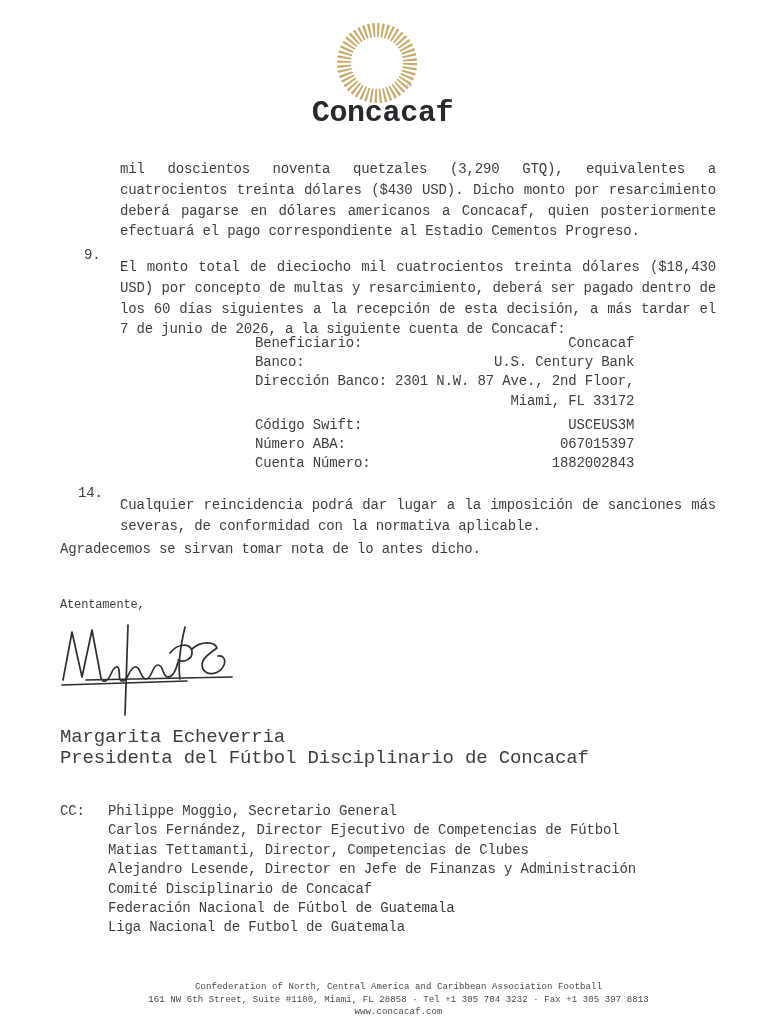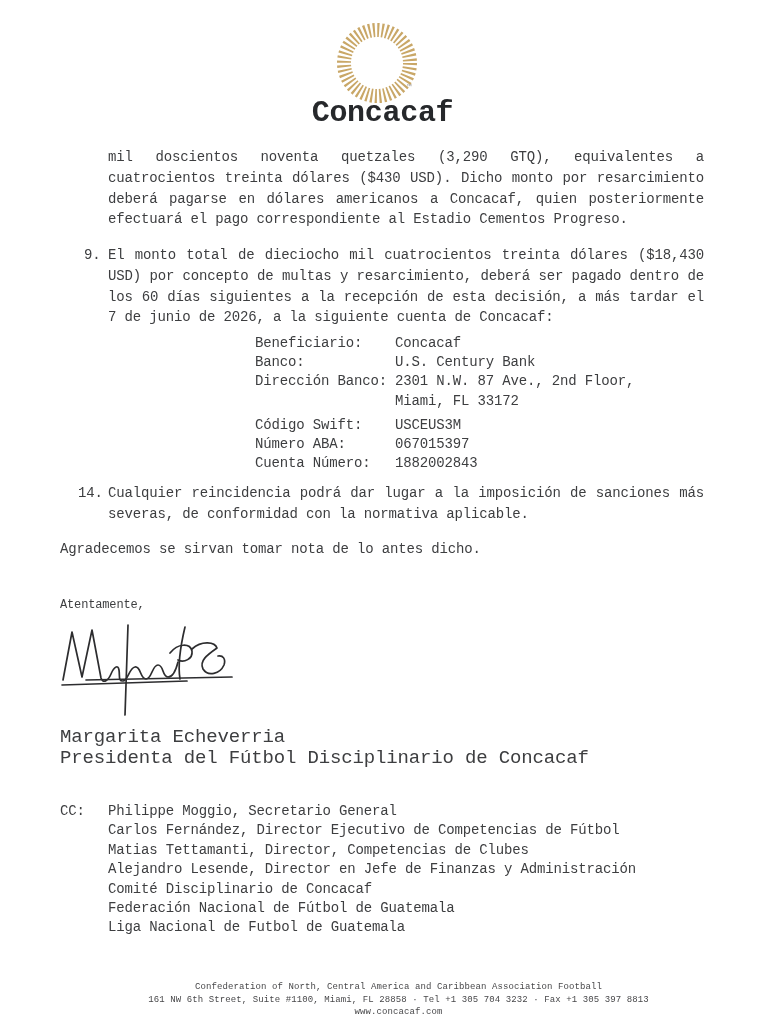--- a/index.html
+++ b/index.html
@@ -9,32 +9,32 @@
   }
   
   .sunburst{position:absolute;left:334px;top:20px;width:86px;height:86px;}
   .tm{position:absolute;left:407px;top:83px;font-size:7px;color:#9b9b9b;letter-spacing:0;}
   .wordmark{
     position:absolute;left:0;top:96px;width:100%;text-align:center;
     font-size:30px;font-weight:700;color:#26282b;letter-spacing:-0.3px;
   }
   
   .para{
-    position:absolute;margin:0;font-size:14px;line-height:20.8px;letter-spacing:-0.15px;
+    position:absolute;margin:12px;font-size:14px;line-height:20.8px;letter-spacing:-0.15px;
     text-align:justify;width:596px;left:108px;
   }
   .p-cont{top:147px;}
   .marker{position:absolute;font-size:14px;line-height:20.8px;letter-spacing:-0.15px;}
   .m9{left:84px;top:245px;}
   .item9{top:245px;}
   .m10{left:78px;top:483px;}
   .item10{top:483px;}
   
   .bank{position:absolute;left:255px;top:334px;font-size:14px;line-height:19.2px;letter-spacing:-0.15px;}
-  .brow{display:flex;}
+  .brow{display:flex;justify-content:space-between;}
   .brow.gap{margin-top:5px;}
   .blabel{width:140px;flex:0 0 140px;}
   .bvalue{white-space:nowrap;}
   
   .closing{position:absolute;left:60px;top:541px;margin:0;font-size:14px;letter-spacing:-0.15px;}
   .salutation{position:absolute;left:60px;top:598px;margin:0;font-size:12px;letter-spacing:-0.15px;}
   
   .signature{position:absolute;left:56px;top:618px;width:190px;height:100px;}
   .signer{position:absolute;left:60px;top:727px;font-size:19px;line-height:20.5px;letter-spacing:-0.15px;}
   

